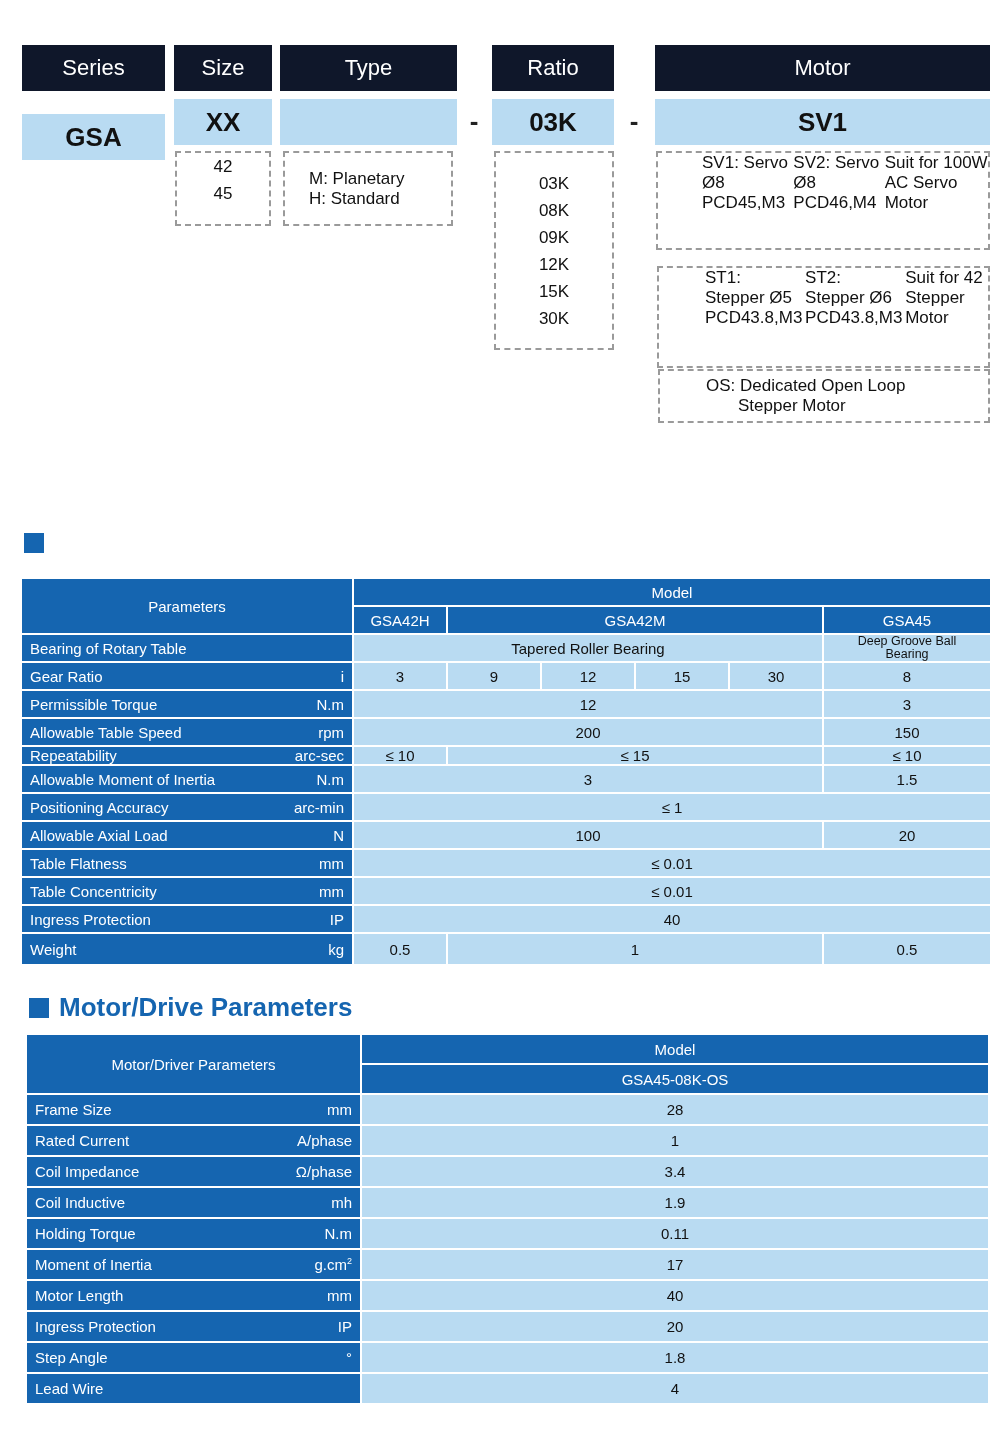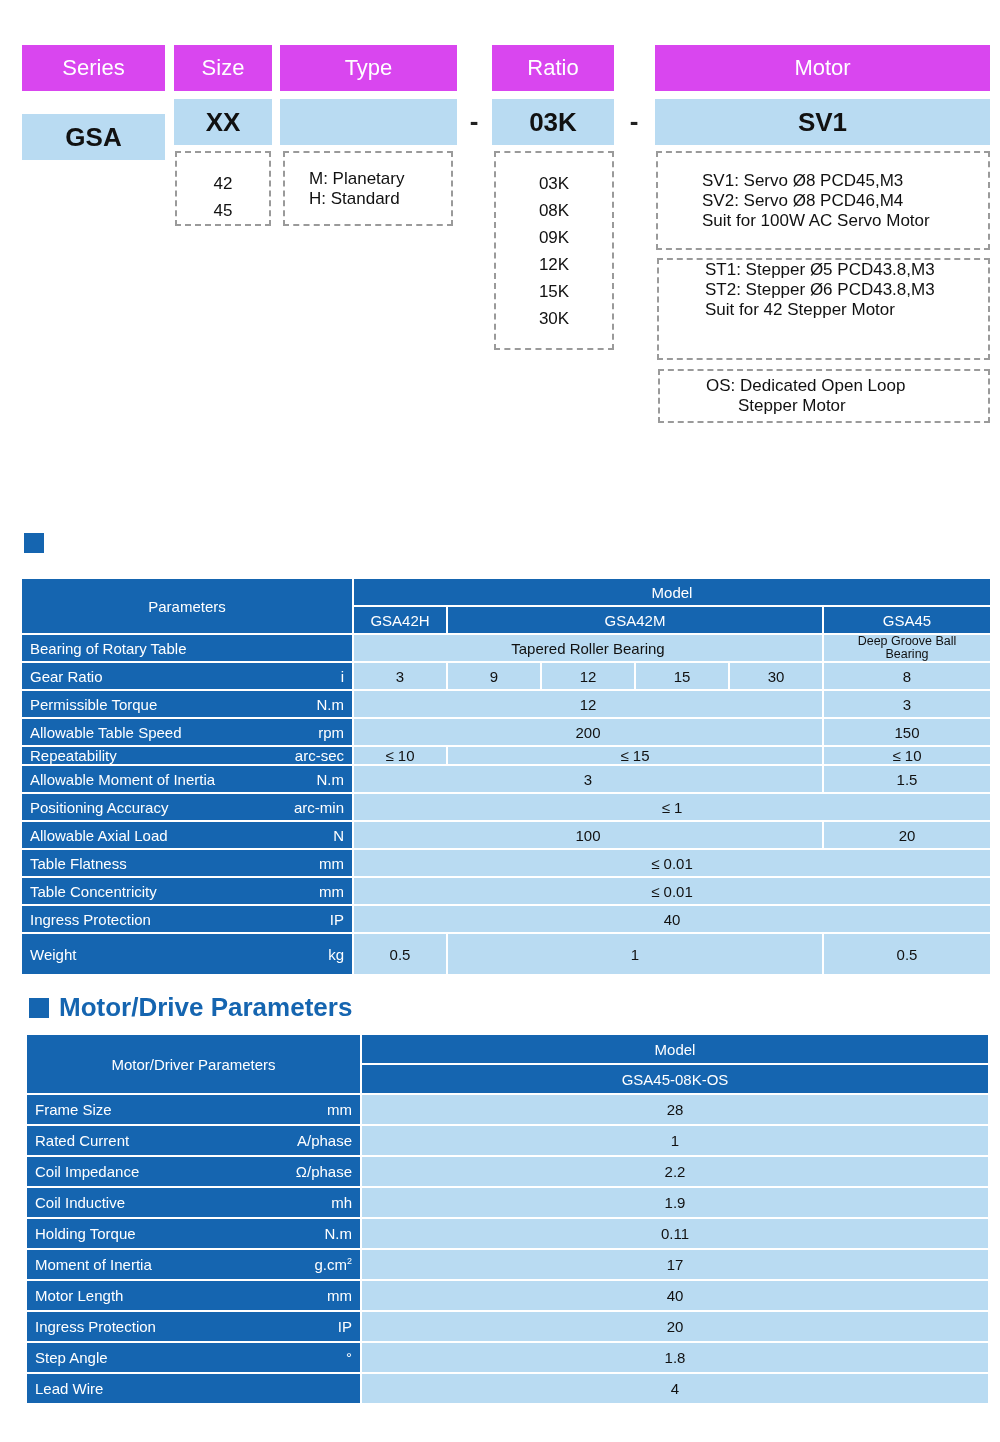--- a/index.html
+++ b/index.html
@@ -1,20 +1,20 @@
 <!DOCTYPE html>
 <html><head>
 <meta charset="utf-8">
 <style>
   * { box-sizing: border-box; margin: 0; padding: 0; }
   html, body { width: 1000px; height: 1442px; background: #ffffff; overflow: hidden; }
   body { position: relative; font-family: "Liberation Sans", "DejaVu Sans", sans-serif; color: #111; }
 
   .abs { position: absolute; }
-  .hdr { background: #d946ef; color: #ffffff; display: flex; align-items: center; justify-content: center; font-size: 22px; }
+  .hdr { background: #0f172a; color: #ffffff; display: flex; align-items: center; justify-content: center; font-size: 22px; }
   .val { background: #b9dbf2; color: #111; display: flex; align-items: center; justify-content: center; font-size: 26px; font-weight: bold; }
   .dash { border: 2px dashed #9a9a9a; }
   .sep { font-size: 26px; font-weight: bold; color: #222; width: 20px; text-align: center; }
   .opt-list { display: flex; flex-direction: column; align-items: center; font-size: 17px; line-height: 27px; }
   .opt-text { font-size: 17px; line-height: 20px; color: #111; }
 
   .section-title { display: flex; align-items: center; color: #1565b0; font-weight: bold; font-size: 26px; }
   .section-title .sq { width: 20px; height: 20px; background: #1565b0; margin-right: 10px; display: inline-block; }
 
   table.spec { border-collapse: separate; border-spacing: 2px; position: absolute; table-layout: fixed; }
@@ -39,46 +39,46 @@
   <div class="abs hdr" style="left:655px;top:45px;width:335px;height:46px;">Motor</div>
 
   <div class="abs val" style="left:22px;top:114px;width:143px;height:46px;">GSA</div>
   <div class="abs val" style="left:174px;top:99px;width:98px;height:46px;">XX</div>
   <div class="abs val" style="left:280px;top:99px;width:177px;height:46px;"></div>
   <div class="abs sep" style="left:464px;top:106px;">-</div>
   <div class="abs val" style="left:492px;top:99px;width:122px;height:46px;">03K</div>
   <div class="abs sep" style="left:624px;top:106px;">-</div>
   <div class="abs val" style="left:655px;top:99px;width:335px;height:46px;">SV1</div>
 
-  <div class="abs dash opt-list" style="left:175px;top:151px;width:96px;height:75px;justify-content:flex-end;">
+  <div class="abs dash opt-list" style="left:175px;top:151px;width:96px;height:75px;justify-content:flex-start;">
     <span>42</span>
     <span>45</span>
   </div>
 
   <div class="abs dash" style="left:283px;top:151px;width:170px;height:75px;display:flex;flex-direction:column;justify-content:center;padding-left:24px;">
     <span class="opt-text">M: Planetary</span>
     <span class="opt-text">H: Standard</span>
   </div>
 
   <div class="abs dash opt-list" style="left:494px;top:151px;width:120px;height:199px;justify-content:center;">
     <span>03K</span>
     <span>08K</span>
     <span>09K</span>
     <span>12K</span>
     <span>15K</span>
     <span>30K</span>
   </div>
 
-  <div class="abs dash" style="left:656px;top:151px;width:334px;height:99px;display:flex;flex-direction:column;justify-content:center;padding-left:44px;">
+  <div class="abs dash" style="left:656px;top:151px;width:334px;height:99px;display:flex;flex-direction:row;justify-content:center;padding-left:44px;">
     <span class="opt-text">SV1: Servo Ø8 PCD45,M3</span>
     <span class="opt-text">SV2: Servo Ø8 PCD46,M4</span>
     <span class="opt-text">Suit for 100W AC Servo Motor</span>
   </div>
 
-  <div class="abs dash" style="left:657px;top:258px;width:333px;height:102px;display:flex;flex-direction:column;justify-content:flex-start;padding-left:46px;">
+  <div class="abs dash" style="left:657px;top:266px;width:333px;height:102px;display:flex;flex-direction:row;justify-content:flex-end;padding-left:46px;">
     <span class="opt-text">ST1: Stepper Ø5 PCD43.8,M3</span>
     <span class="opt-text">ST2: Stepper Ø6 PCD43.8,M3</span>
     <span class="opt-text">Suit for 42 Stepper Motor</span>
   </div>
 
   <div class="abs dash" style="left:658px;top:369px;width:332px;height:54px;display:flex;flex-direction:column;justify-content:center;padding-left:46px;">
     <span class="opt-text">OS: Dedicated Open Loop</span>
     <span class="opt-text" style="padding-left:32px;">Stepper Motor</span>
   </div>
 </div>
@@ -204,21 +204,21 @@
   </tr>
 
   <tr style="height:26px;">
     <td class="param">
           <span class="pl">Ingress Protection</span>
           <span class="pu">IP</span>
         </td>
     <td class="cell" colspan="6">40</td>
   </tr>
 
-  <tr style="height:40px;border-radius:12px;">
+  <tr style="height:30px;border-radius:12px;">
     <td class="param">
           <span class="pl">Weight</span>
           <span class="pu">kg</span>
         </td>
     <td class="cell">0.5</td>
     <td class="cell" colspan="4">1</td>
     <td class="cell">0.5</td>
   </tr>
 </tbody>
   </table>
@@ -253,21 +253,21 @@
           <span class="pl">Rated Current</span>
           <span class="pu">A/phase</span>
         </td>
     <td class="cell">1</td>
   </tr>
   <tr style="height:29px;">
     <td class="param">
           <span class="pl">Coil Impedance</span>
           <span class="pu">Ω/phase</span>
         </td>
-    <td class="cell">2.2</td>
+    <td class="cell">3.4</td>
   </tr>
   <tr style="height:29px;">
     <td class="param">
           <span class="pl">Coil Inductive</span>
           <span class="pu">mh</span>
         </td>
     <td class="cell">1.9</td>
   </tr>
   <tr style="height:29px;">
     <td class="param">

